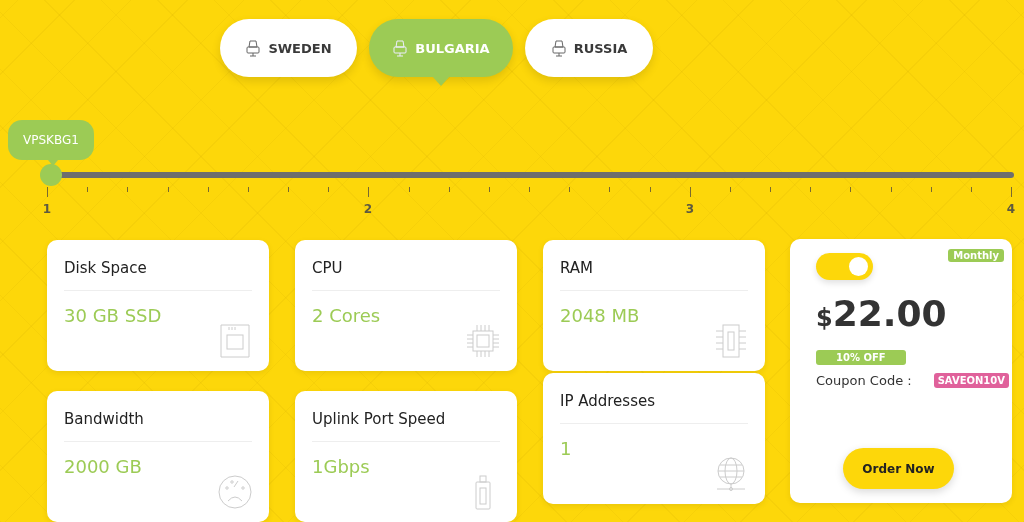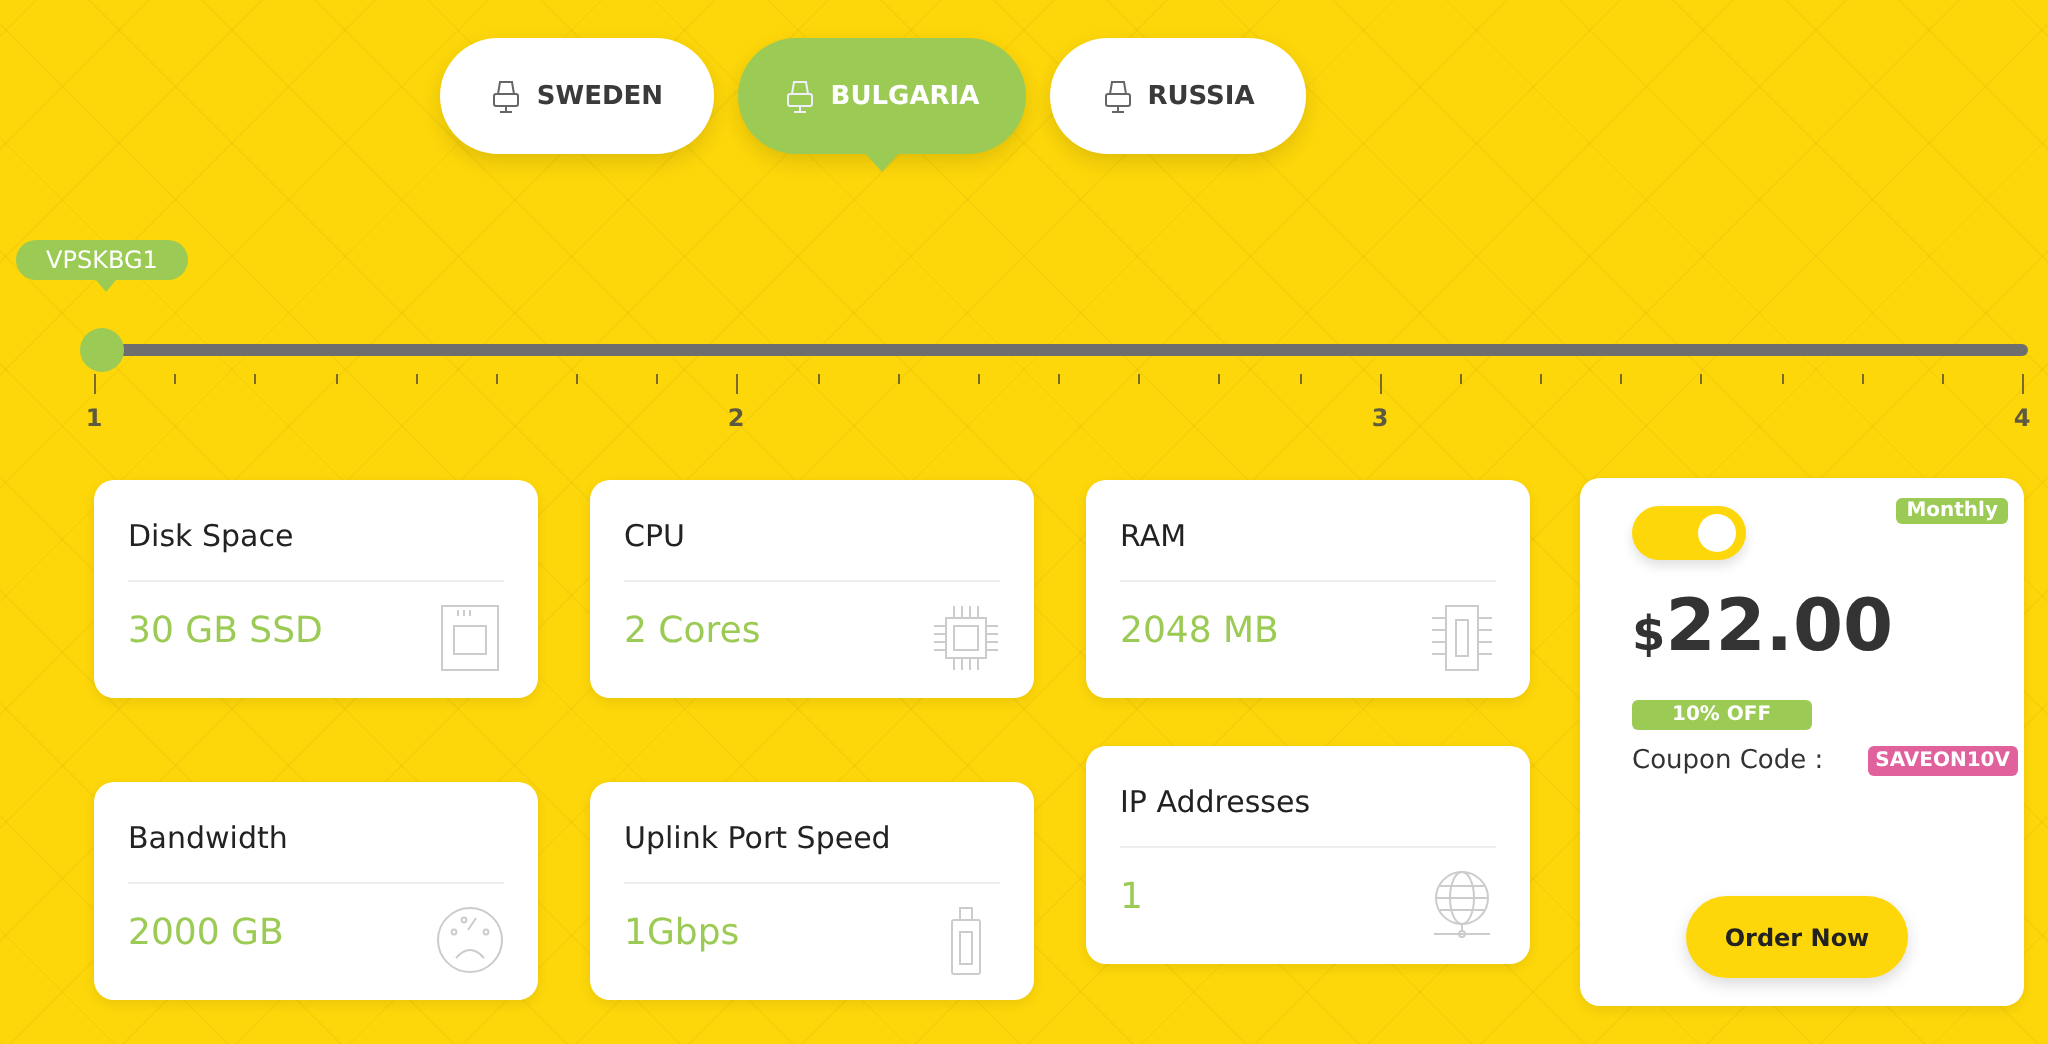--- a/index.html
+++ b/index.html
@@ -7,28 +7,28 @@
 body{background:#fdd70a;font-family:"DejaVu Sans","Liberation Sans",sans-serif;position:relative;
 background-image:
  repeating-linear-gradient(45deg,rgba(200,160,0,.12) 0 1px,transparent 1px 40px),
  repeating-linear-gradient(-45deg,rgba(200,160,0,.12) 0 1px,transparent 1px 40px);}
 .tabs{position:absolute;top:19px;left:220px;display:flex;gap:12px}
 .tab{height:58px;border-radius:29px;background:#fff;display:flex;align-items:center;justify-content:center;gap:7px;font-weight:bold;font-size:13px;color:#3a3a3a;box-shadow:0 4px 10px rgba(0,0,0,.12);position:relative;cursor:pointer}
 .tab.active{background:#9ccb55;color:#fff}
 .tab.active:after{content:"";position:absolute;bottom:-9px;left:50%;margin-left:-9px;border-left:9px solid transparent;border-right:9px solid transparent;border-top:10px solid #9ccb55}
 .tab svg{width:16px;height:18px}
 .slider{position:absolute;left:0;top:120px;width:1024px;height:100px}
-.bubble{position:absolute;left:8px;top:0;width:86px;height:20px;border-radius:14px;background:#9ccb55;color:#fff;font-size:12px;display:flex;align-items:center;justify-content:center}
+.bubble{position:absolute;left:8px;top:0;width:86px;height:40px;border-radius:14px;background:#9ccb55;color:#fff;font-size:12px;display:flex;align-items:center;justify-content:center}
 .bubble:after{content:"";position:absolute;bottom:-6px;left:40px;border-left:5px solid transparent;border-right:5px solid transparent;border-top:6px solid #9ccb55}
 .track{position:absolute;left:48px;top:52px;width:966px;height:6px;border-radius:3px;background:#6e6e6e}
 .handle{position:absolute;left:40px;top:44px;width:22px;height:22px;border-radius:50%;background:#9ccb55}
 .tick{position:absolute;top:67px;width:1px;height:5px;background:#7a6a30}
 .tick.major{height:10px;top:67px}
 .tlabel{position:absolute;top:82px;font-size:12px;font-weight:bold;color:#5e5a40;transform:translateX(-50%)}
-.card{position:absolute;background:#fff;border-radius:10px;width:222px;height:109px;padding:0 17px;box-shadow:0 2px 6px rgba(0,0,0,.08)}
+.card{position:absolute;background:#fff;border-radius:10px;width:222px;height:131px;padding:0 17px;box-shadow:0 2px 6px rgba(0,0,0,.08)}
 .card .t{font-size:15px;color:#222;margin-top:19px;height:32px;border-bottom:1px solid #eee}
 .card .v{font-size:18px;color:#9ccb55;margin-top:14px}
 .card svg{position:absolute;right:16px;bottom:12px;width:36px;height:36px}
 .price{position:absolute;left:790px;top:239px;width:222px;height:264px;background:#fff;border-radius:10px;box-shadow:0 2px 6px rgba(0,0,0,.08)}
 .toggle{position:absolute;left:26px;top:14px;width:57px;height:27px;border-radius:14px;background:#fdd70a;box-shadow:0 3px 6px rgba(0,0,0,.12);cursor:pointer}
 .toggle .knob{position:absolute;right:5px;top:4px;width:19px;height:19px;border-radius:50%;background:#fff}
 .monthly{position:absolute;right:8px;top:10px;background:#9ccb55;color:#fff;font-size:10px;font-weight:bold;padding:1px 5px;border-radius:3px}
 .amount{position:absolute;left:26px;top:54px;color:#333;font-weight:bold}
 .amount .cur{font-size:24px}
 .amount .num{font-size:36px}

